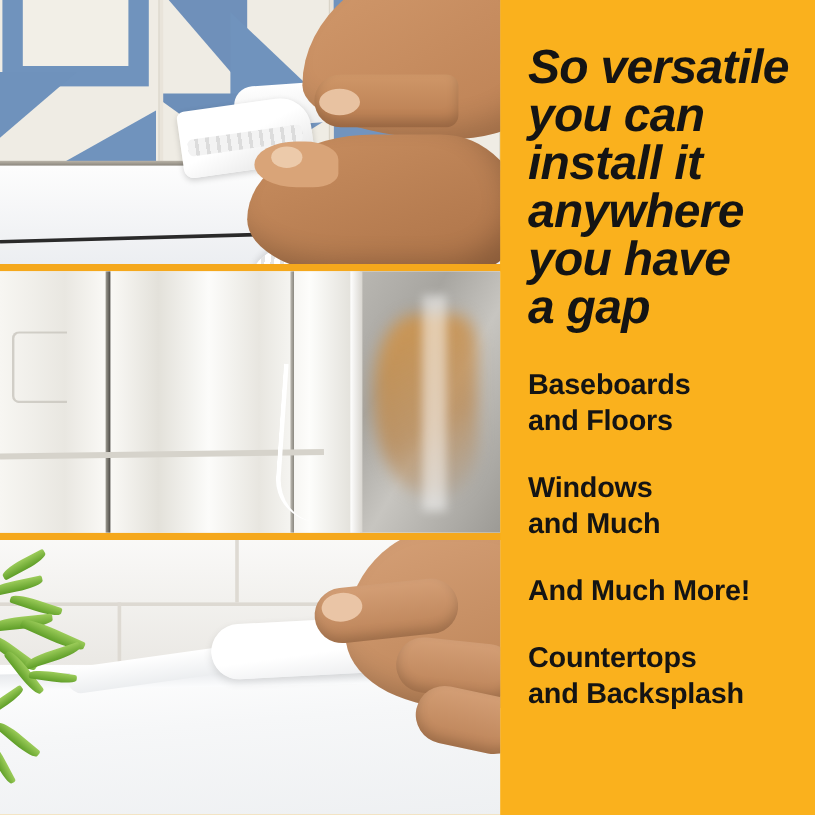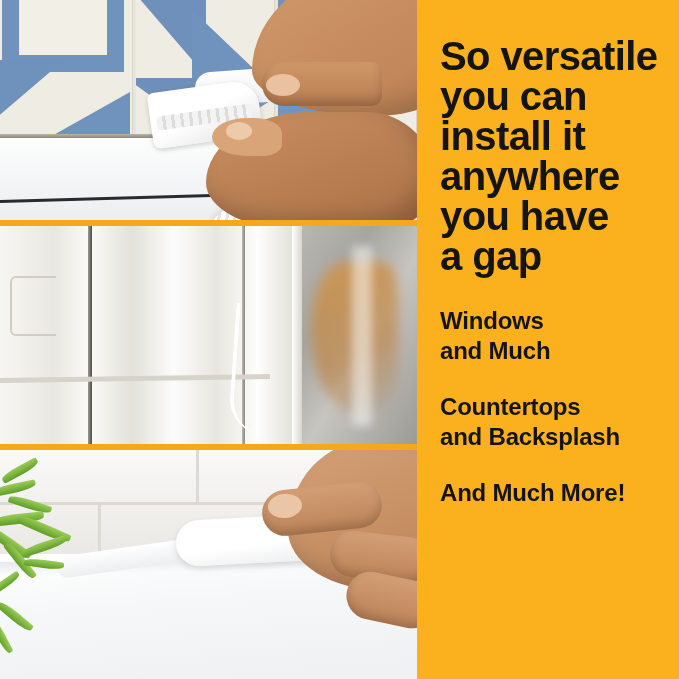--- a/index.html
+++ b/index.html
@@ -266,20 +266,21 @@
     padding:36px 16px 0 23px;
     position:relative;
   }
   .headline {
     color:#141414;
     font-size:40px;
     font-weight:bold;
     line-height:40px;
     letter-spacing:-0.6px;
     white-space:pre-line;
+    font-style:italic;
   }
   .bullets { margin-top:30px; }
   .bullet {
     color:#141414;
     font-size:24px;
     font-weight:bold;
     line-height:30px;
     letter-spacing:-0.2px;
     white-space:pre-line;
     margin-bottom:26px;
@@ -389,21 +390,23 @@
   </div>
 
   <div class="text-col">
     <div class="headline">So versatile
 you can
 install it
 anywhere
 you have
 a gap</div>
     <div class="bullets">
+      <div class="bullet">Baseboards
+and Floors</div>
       <div class="bullet">Windows
 and Much</div>
+      <div class="bullet">And Much More!</div>
       <div class="bullet">Countertops
 and Backsplash</div>
-      <div class="bullet">And Much More!</div>
     </div>
   </div>
 
 </div>
 
 </body></html>

